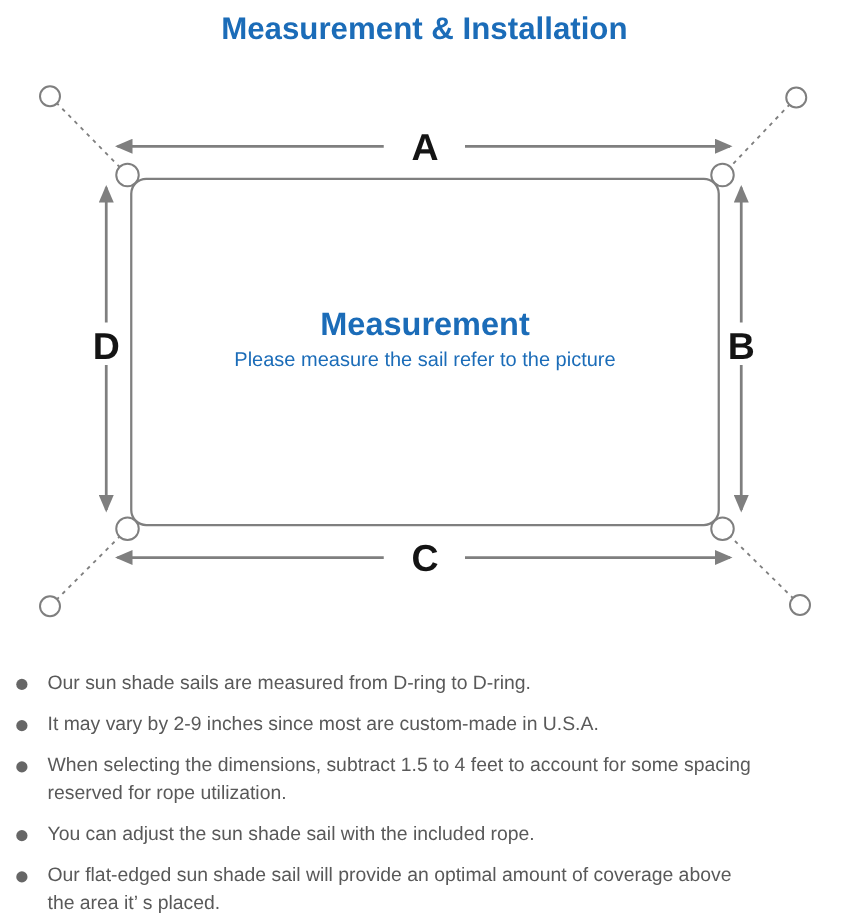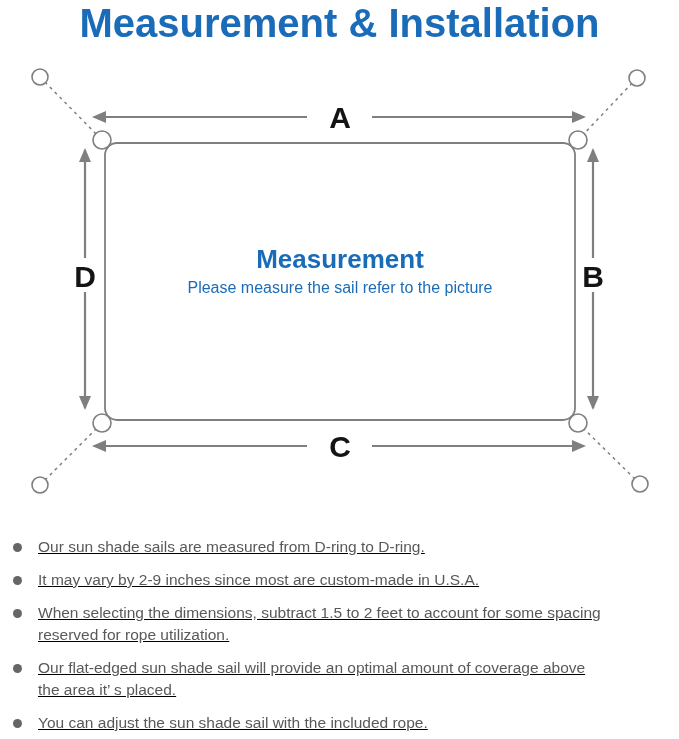--- a/index.html
+++ b/index.html
@@ -11,21 +11,21 @@
     --bg:#ffffff;
   }
   html,body{margin:0;padding:0;}
   body{
     width:679px;height:739px;background:var(--bg);
     font-family:"Liberation Sans", sans-serif;
     overflow:hidden;
   }
   .title{
     height:50px;line-height:46px;text-align:center;
-    font-size:40px;font-weight:bold;color:var(--title-blue);
+    font-size:25px;font-weight:bold;color:var(--title-blue);
     letter-spacing:0;
   }
   svg{display:block;}
   .outline{fill:#ffffff;stroke:var(--line-gray);stroke-width:1.8;}
   .ring{fill:#ffffff;stroke:var(--line-gray);stroke-width:1.6;}
   .anchor{fill:#ffffff;stroke:var(--line-gray);stroke-width:1.6;}
   .rope{stroke:var(--line-gray);stroke-width:1.5;stroke-dasharray:3 4;fill:none;}
   .dim{stroke:var(--line-gray);stroke-width:2.2;fill:none;}
   .dim-label{
     font-family:"Liberation Sans", sans-serif;font-size:30px;font-weight:bold;
@@ -34,21 +34,21 @@
   .center-title{
     font-family:"Liberation Sans", sans-serif;font-size:26px;font-weight:bold;
     fill:var(--title-blue);text-anchor:middle;
   }
   .center-sub{
     font-family:"Liberation Sans", sans-serif;font-size:16px;
     fill:var(--title-blue);text-anchor:middle;
   }
   #arrowhead path{fill:var(--line-gray);}
   .notes{
-    list-style:none;margin:16px 0 0 0;padding:0 28px 0 8px;text-decoration:underline;
+    list-style:none;margin:16px 0 0 0;padding:0 28px 0 8px;
   }
   .notes li{
     display:flex;align-items:flex-start;margin-bottom:11px;
   }
   .bullet-dot{
     flex:0 0 auto;width:9px;height:9px;border-radius:50%;
     background:var(--dot-gray);margin:7px 16px 0 5px;
   }
   .bullet-text{
     font-size:15.5px;line-height:22px;color:var(--text-gray);
@@ -108,25 +108,25 @@
   <li>
     <span class="bullet-dot"></span>
     <span class="bullet-text">Our sun shade sails are measured from D-ring to D-ring.</span>
   </li>
   <li>
     <span class="bullet-dot"></span>
     <span class="bullet-text">It may vary by 2-9 inches since most are custom-made in U.S.A.</span>
   </li>
   <li>
     <span class="bullet-dot"></span>
-    <span class="bullet-text">When selecting the dimensions, subtract 1.5 to 2 feet to account for some spacing
+    <span class="bullet-text">When selecting the dimensions, subtract 1.5 to 4 feet to account for some spacing
 reserved for rope utilization.</span>
+  </li>
+  <li>
+    <span class="bullet-dot"></span>
+    <span class="bullet-text">You can adjust the sun shade sail with the included rope.</span>
   </li>
   <li>
     <span class="bullet-dot"></span>
     <span class="bullet-text">Our flat-edged sun shade sail will provide an optimal amount of coverage above
 the area it’ s placed.</span>
   </li>
-  <li>
-    <span class="bullet-dot"></span>
-    <span class="bullet-text">You can adjust the sun shade sail with the included rope.</span>
-  </li>
 </ul>
 
 </body></html>

